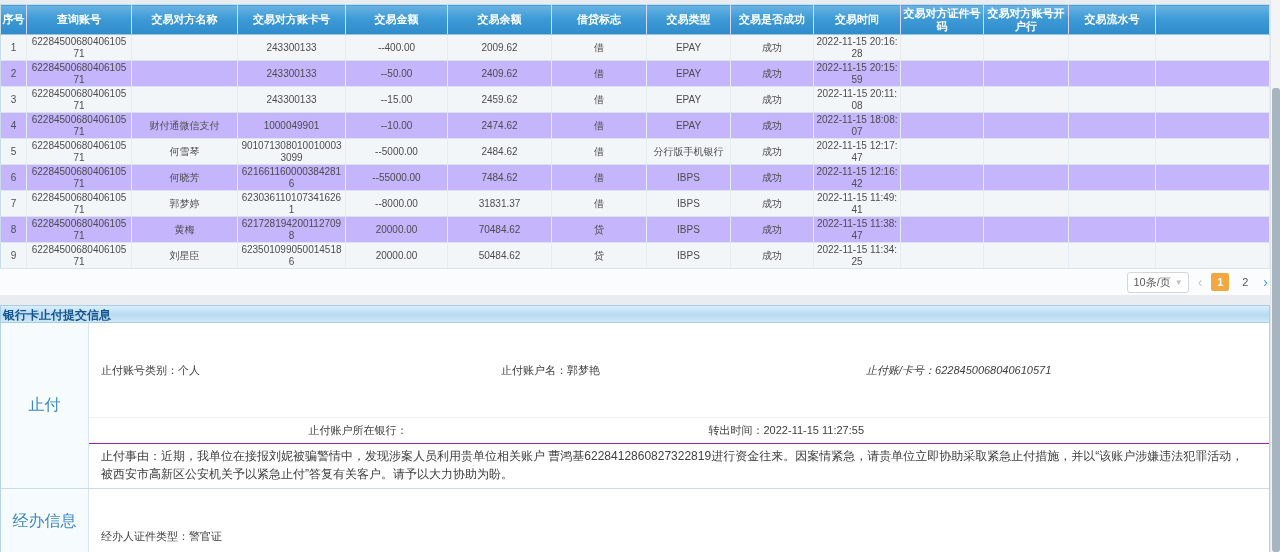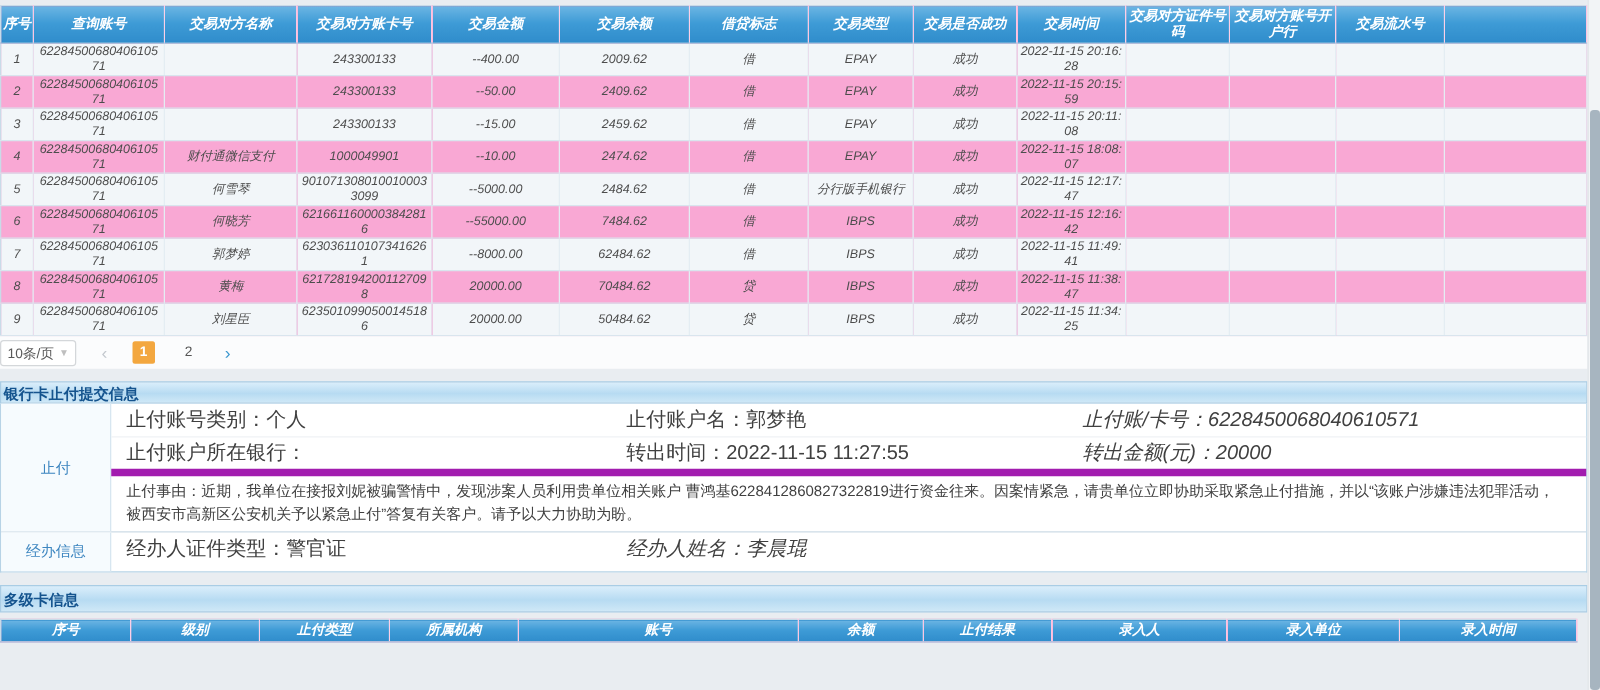--- a/index.html
+++ b/index.html
@@ -2,42 +2,42 @@
 <html><head>
 <meta charset="utf-8">
 <style>
   * { margin:0; padding:0; box-sizing:border-box; }
   html,body { width:1280px; height:552px; overflow:hidden; }
   body { background:#e9edf1; font-family:"Liberation Sans", sans-serif; }
   .wrap { position:relative; width:1280px; height:552px; }
   .content { position:absolute; left:0; top:0; width:1270px; }
 
   
-  table { border-collapse:collapse; table-layout:fixed; background:#f9a8d4;font-style:italic; }
+  table { border-collapse:collapse; table-layout:fixed; background:#c4b5fd; }
   .tx-table { width:1270px; margin-top:4px; border:1px solid #c9dbe8; }
   .tx-table th, .mc-table th {
     background:linear-gradient(#6ab4e3, #3e9bd6 45%, #2f8ccb);
     color:#fff; font-size:11px; font-weight:bold; text-align:center;
     padding:2px 1px; line-height:1.15;
     border-right:1px solid rgba(255,255,255,.45);
     border-bottom:1px solid #9cc4dd;
     overflow:hidden; word-break:break-all;
   }
   .tx-table td {
     font-size:10px; color:#4d4d4d; text-align:center;
     padding:1px 2px; line-height:1.15; height:22px;
     border-right:1px solid #e4edf3; border-bottom:1px solid #d9e5ee;
     word-break:break-all; overflow:hidden;
   }
   .tx-table tbody tr:nth-child(odd) td { background:#f2f6f9; }
   .tx-table thead tr { height:24px; }
 
   
-  .pagination { height:26px; display:flex; align-items:center; justify-content:flex-start;
-    gap:18px; background:#fbfcfd; font-size:11px; }
+  .pagination { height:26px; display:flex; align-items:center; justify-content:flex-end;
+    gap:7px; background:#fbfcfd; font-size:11px; }
   .page-size { display:flex; align-items:center; gap:4px; background:#fff;
     border:1px solid #d4d7da; border-radius:3px; padding:2px 5px; color:#595959; cursor:pointer; }
   .page-size .chev { font-size:8px; color:#bfbfbf; }
   .pg-arrow { font-size:14px; line-height:1; padding:0 2px; cursor:pointer; }
   .pg-prev { color:#c3c8ce; }
   .pg-next { color:#3b97cf; }
   .pg-num { width:18px; height:18px; line-height:18px; text-align:center;
     border-radius:2px; color:#555; cursor:pointer; }
   .pg-num.active { background:#f3a73f; color:#fff; font-weight:bold; }
 
@@ -46,28 +46,28 @@
     background:linear-gradient(#daeefb, #b7dbf2 55%, #cfe8f7);
     border:1px solid #a9cde5; color:#15548e; font-size:12px; font-weight:bold;
     padding-left:2px; }
   .sec-title.t2 { height:22px; line-height:22px; }
 
   
   .info-box { background:#fff; border:1px solid #b7d3e6; border-top:none; }
   .info-group { display:flex; }
   .info-group.g2 { border-top:1px solid #cddbe6; }
   .info-label { width:88px; flex-shrink:0; background:#f6fbfe; color:#3d86c0;
-    font-size:12px; display:flex; align-items:center; justify-content:center;
+    font-size:16px; display:flex; align-items:center; justify-content:center;
     border-right:1px solid #d7e6f0; }
   .info-content { flex:1; min-width:0; }
-  .frow { display:flex; align-items:center; height:26px; font-size:16px; color:#404040; }
+  .frow { display:flex; align-items:center; height:26px; font-size:11px; color:#404040;margin-top:34px; }
   .frow + .frow { border-top:1px solid #f0f2f5;justify-content:center; }
   .fc { padding-left:12px; overflow:hidden; white-space:nowrap; }
   .fc.c1 { width:400px; } .fc.c2 { width:365px; } .fc.c3 { flex:1;font-style:italic; }
-  .reason { border-top:6px solid #a21caf; padding:4px 14px 5px 12px;
+  .reason { border-top:1px solid #a21caf; padding:4px 14px 5px 12px;
     font-size:12px; line-height:1.45; color:#404040; }
   .g2 .info-content { padding-bottom:5px; }
 
   
   .mc-table { width:1262px; margin-top:5px; border:1px solid #c9dbe8; }
   .mc-table thead tr { height:18px; }
   .mc-table th { padding:1px; }
 
   
   .scrollbar { position:absolute; right:0; top:0; width:10px; height:552px;
@@ -212,21 +212,21 @@
             <td></td>
             <td></td>
             <td></td>
           </tr>
           <tr>
             <td>7</td>
             <td>6228450068040610571</td>
             <td>郭梦婷</td>
             <td>6230361101073416261</td>
             <td>--8000.00</td>
-            <td>62484.62</td>
+            <td>31831.37</td>
             <td>借</td>
             <td>IBPS</td>
             <td>成功</td>
             <td>2022-11-15 11:49:41</td>
             <td></td>
             <td></td>
             <td></td>
             <td></td>
           </tr>
           <tr>
@@ -281,31 +281,29 @@
         <div class="info-label">止付</div>
         <div class="info-content">
           <div class="frow">
             <div class="fc c1">止付账号类别：个人</div>
             <div class="fc c2">止付账户名：郭梦艳</div>
             <div class="fc c3">止付账/卡号：6228450068040610571</div>
           </div>
           <div class="frow">
             <div class="fc c1">止付账户所在银行：</div>
             <div class="fc c2">转出时间：2022-11-15 11:27:55</div>
-            <div class="fc c3">转出金额(元)：20000</div>
           </div>
           <div class="reason">止付事由：近期，我单位在接报刘妮被骗警情中，发现涉案人员利用贵单位相关账户 曹鸿基6228412860827322819进行资金往来。因案情紧急，请贵单位立即协助采取紧急止付措施，并以“该账户涉嫌违法犯罪活动，被西安市高新区公安机关予以紧急止付”答复有关客户。请予以大力协助为盼。</div>
         </div>
       </div>
       <div class="info-group g2">
         <div class="info-label">经办信息</div>
         <div class="info-content">
           <div class="frow">
             <div class="fc c1">经办人证件类型：警官证</div>
-            <div class="fc c3">经办人姓名：李晨琨</div>
           </div>
         </div>
       </div>
     </div>
 
     <div class="sec-title t2">多级卡信息</div>
     <table class="mc-table">
       <colgroup>
         <col style="width:104px">
           <col style="width:103px">

